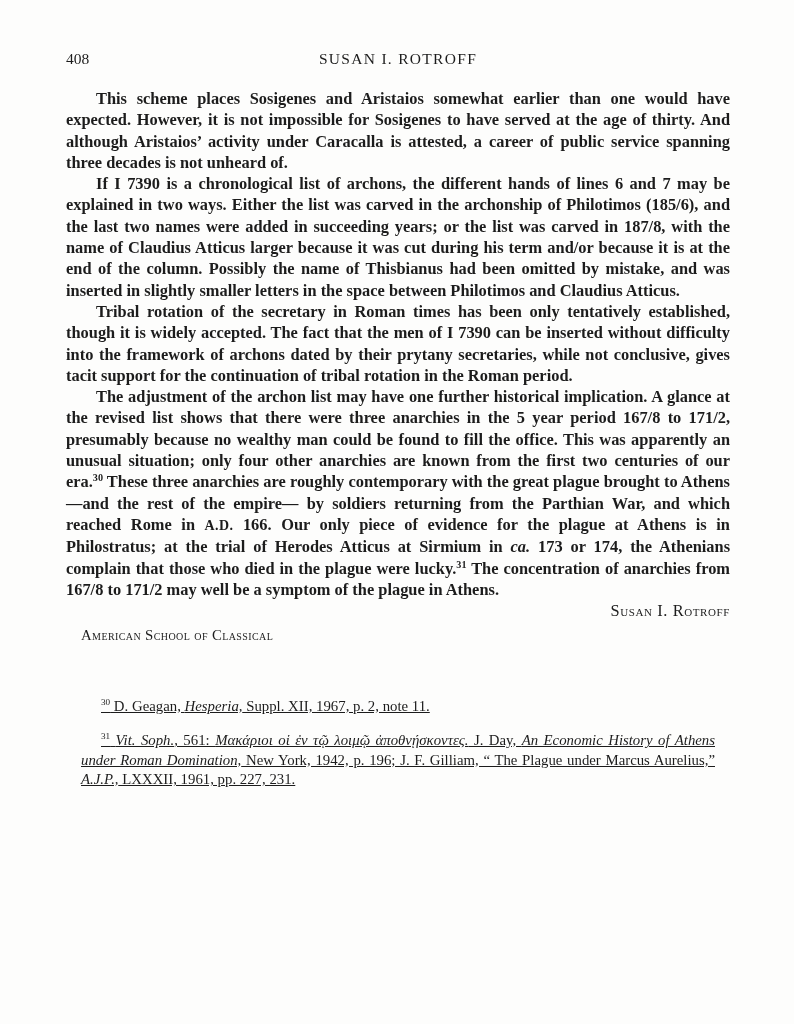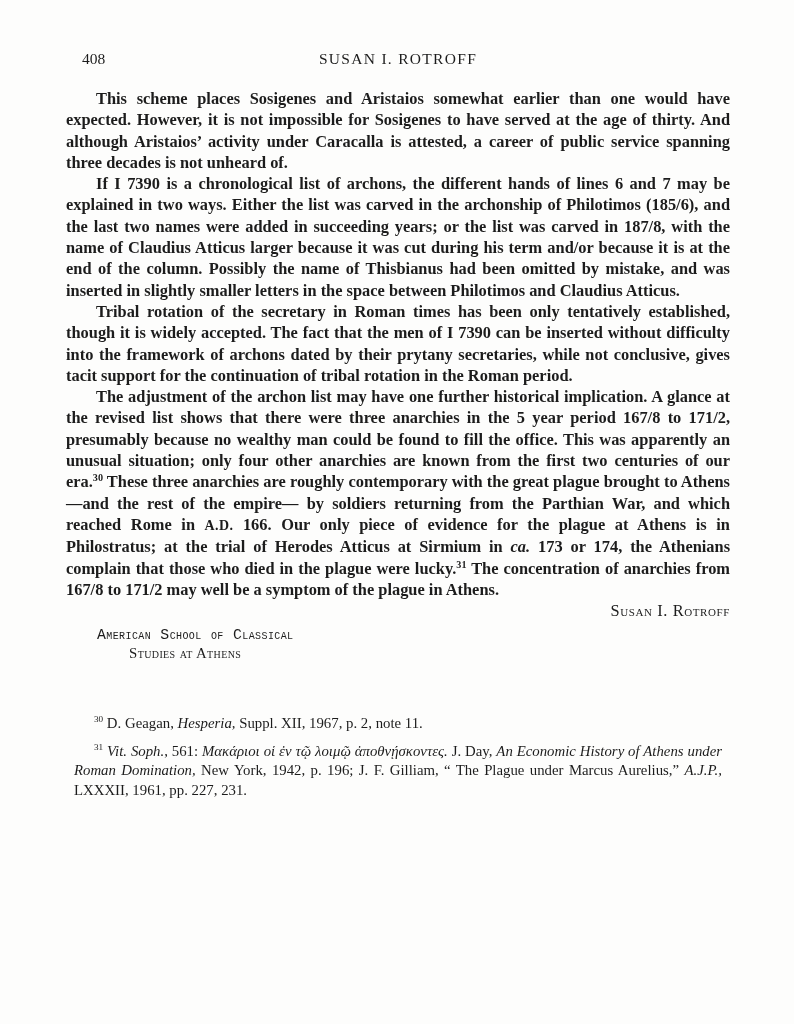--- a/index.html
+++ b/index.html
@@ -16,21 +16,21 @@
     width: 794px; height: 1024px;
     padding: 50px 64px 0 66px;
     background: #fdfdfc;
     overflow: hidden;
   }
   .running-head {
     position: relative;
     height: 22px;
     font-size: 15.5px;
   }
-  .page-number { position: absolute; left: 16px; top: 0; }
+  .page-number { position: absolute; left: 0; top: 0; }
   .head-title {
     display: block;
     text-align: center;
     letter-spacing: 1.3px;
   }
   .body-text {
     margin-top: 16px;
     font-size: 16.4px;
     line-height: 21.3px;
     text-align: justify;
@@ -43,29 +43,29 @@
     letter-spacing: 0.6px;
   }
   .affiliation {
     margin-top: 6px;
     font-size: 14.8px;
     line-height: 17.5px;
     font-variant: small-caps;
     letter-spacing: 0.4px;
     text-align: left;
   }
-  .aff-line-1 { margin-left: 31px; font-family: Liberation Mono, monospace; }
+  .aff-line-1 { margin-left: 15px; }
   .aff-line-2 { margin-left: 63px; }
   .footnotes {
     margin-top: 52px;
     font-size: 14.8px;
     line-height: 19.5px;
     text-align: justify;
   }
-  .footnote { margin: 8px; text-indent: 20px; }
+  .footnote { margin: 15px; text-indent: 20px; text-decoration: underline; }
   .it { font-style: italic; }
   .sc { font-variant: small-caps; font-size: 0.85em; letter-spacing: 0.03em; }
   .sup {
     vertical-align: super;
     font-size: 0.62em;
     line-height: 0;
   }
 </style>
 </head>
 <body>
@@ -84,21 +84,20 @@
     <p class="para"><span>If I 7390 is a chronological list of archons, the different hands of lines 6 and 7 may be explained in two ways. Either the list was carved in the archonship of Philotimos (185/6), and the last two names were added in succeeding years; or the list was carved in 187/8, with the name of Claudius Atticus larger because it was cut during his term and/or because it is at the end of the column. Possibly the name of Thisbianus had been omitted by mistake, and was inserted in slightly smaller letters in the space between Philotimos and Claudius Atticus.</span></p>
 
     <p class="para"><span>Tribal rotation of the secretary in Roman times has been only tentatively established, though it is widely accepted. The fact that the men of I 7390 can be inserted without difficulty into the framework of archons dated by their prytany secretaries, while not conclusive, gives tacit support for the continuation of tribal rotation in the Roman period.</span></p>
 
     <p class="para"><span>The adjustment of the archon list may have one further historical implication. A glance at the revised list shows that there were three anarchies in the 5 year period 167/8 to 171/2, presumably because no wealthy man could be found to fill the office. This was apparently an unusual situation; only four other anarchies are known from the first two centuries of our era.</span><span class="sup">30</span><span> These three anarchies are roughly contemporary with the great plague brought to Athens—and the rest of the empire— by soldiers returning from the Parthian War, and which reached Rome in </span><span class="sc">A.D.</span><span> 166. Our only piece of evidence for the plague at Athens is in Philostratus; at the trial of Herodes Atticus at Sirmium in </span><span class="it">ca.</span><span> 173 or 174, the Athenians complain that those who died in the plague were lucky.</span><span class="sup">31</span><span> The concentration of anarchies from 167/8 to 171/2 may well be a symptom of the plague in Athens.</span></p>
 
     <p class="signature">Susan I. Rotroff</p>
 
     <div class="affiliation">
       <div class="aff-line-1">American School of Classical</div>
-      <div class="aff-line-2">Studies at Athens</div>
     </div>
 
     <div class="footnotes">
       <p class="footnote"><span class="sup">30</span><span> D. Geagan, </span><span class="it">Hesperia,</span><span> Suppl. XII, 1967, p. 2, note 11.</span></p>
       <p class="footnote"><span class="sup">31</span><span> </span><span class="it">Vit. Soph.</span><span>, 561: </span><span class="it">Μακάριοι οἱ ἐν τῷ λοιμῷ ἀποθνῄσκοντες.</span><span> J. Day, </span><span class="it">An Economic History of Athens under Roman Domination,</span><span> New York, 1942, p. 196; J. F. Gilliam, “ The Plague under Marcus Aurelius,” </span><span class="it">A.J.P.,</span><span> LXXXII, 1961, pp. 227, 231.</span></p>
     </div>
 
   </main>
 
 </div>

